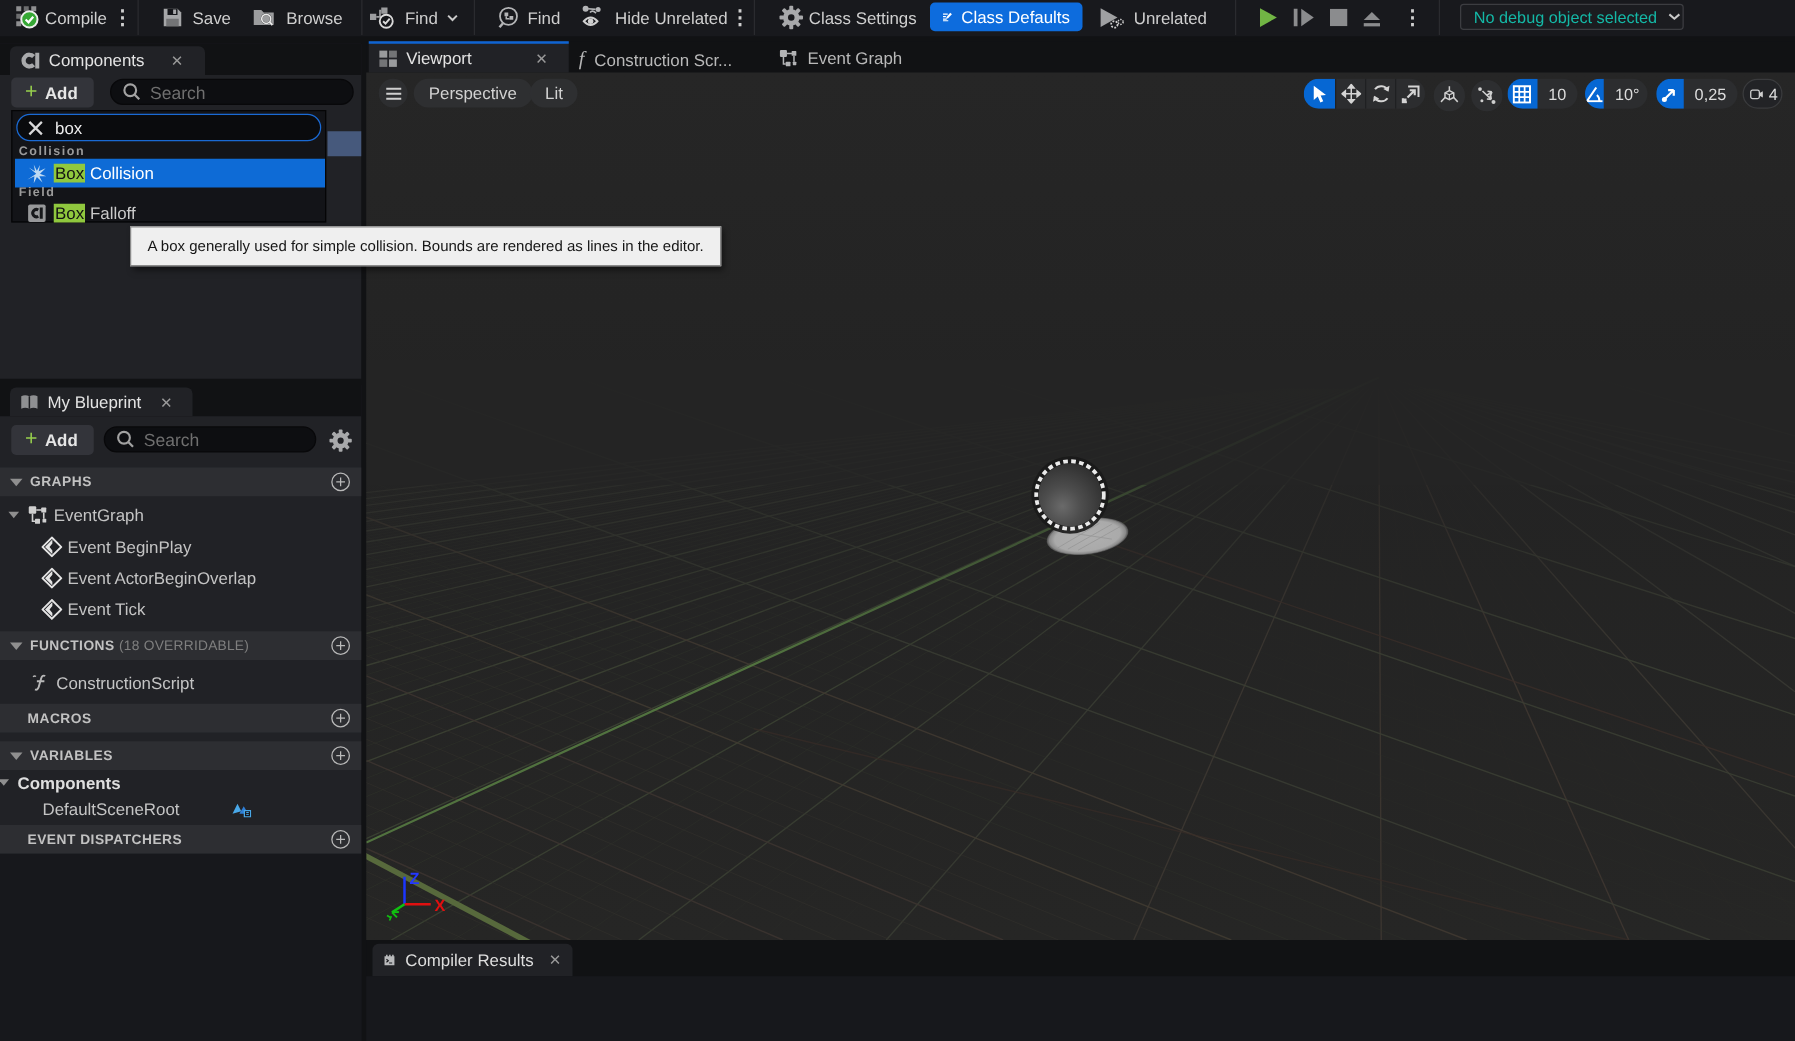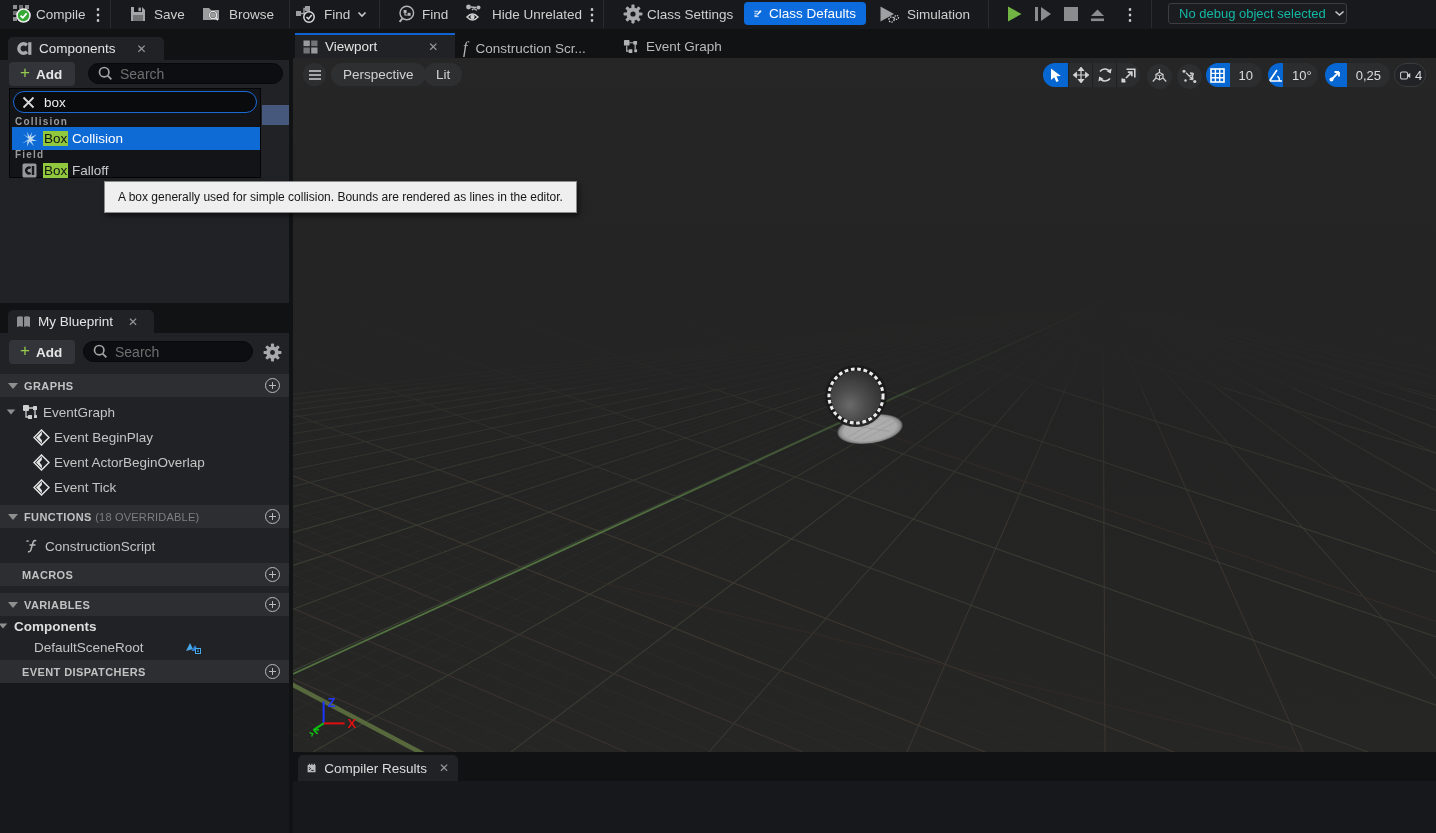--- a/index.html
+++ b/index.html
@@ -173,21 +173,21 @@
         <path d="M14.8 0.4 L18 3.6 L10.6 11 L6.8 12.2 L8 8.4 Z" fill="#fff"></path>
       </svg>
     <span style="font-weight:400">Class Defaults</span>
   </div>
   <div class="tb-item" style="left:878px">
     <svg width="22" height="19" viewBox="0 0 22 19">
         <path d="M2.5 1.5 L16 9 L2.5 16.5 Z" fill="#9fa0a2"></path>
         <circle cx="13.5" cy="14.5" r="2.6" fill="#18191d" stroke="#cfcfcf" stroke-width="1.4" stroke-dasharray="1.5 1.1"></circle>
         <circle cx="18.5" cy="12.5" r="2" fill="#18191d" stroke="#cfcfcf" stroke-width="1.2" stroke-dasharray="1.2 1"></circle>
       </svg>
-    <span>Simulation</span>
+    <span>Unrelated</span>
   </div>
   <div class="tb-sep" style="left:988px"></div>
   <div class="tb-item" style="left:1006px">
     <svg width="17" height="18" viewBox="0 0 17 18">
         <path d="M2 1.5 L15.5 9 L2 16.5 Z" fill="#71b544"></path>
       </svg>
   </div>
   <div class="tb-item" style="left:1034px">
     <svg width="18" height="16" viewBox="0 0 18 16">
         <rect x="1" y="1" width="3" height="14" fill="#8b8c8e"></rect>

